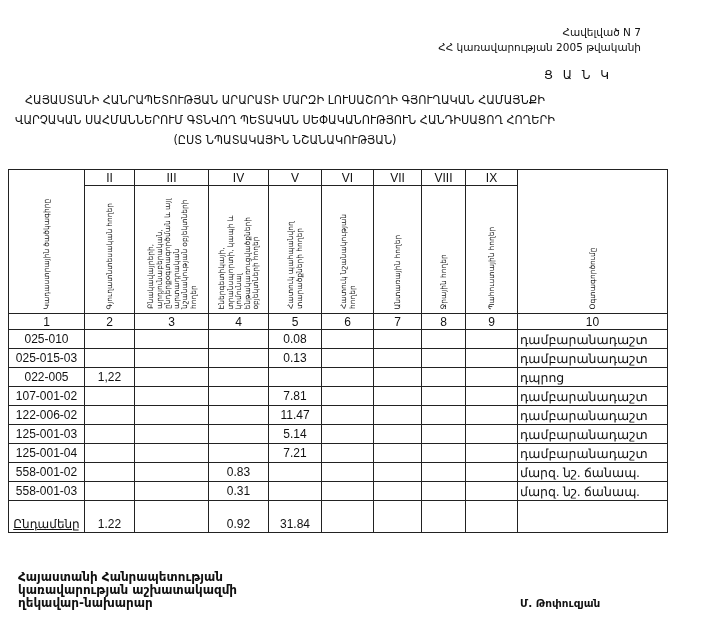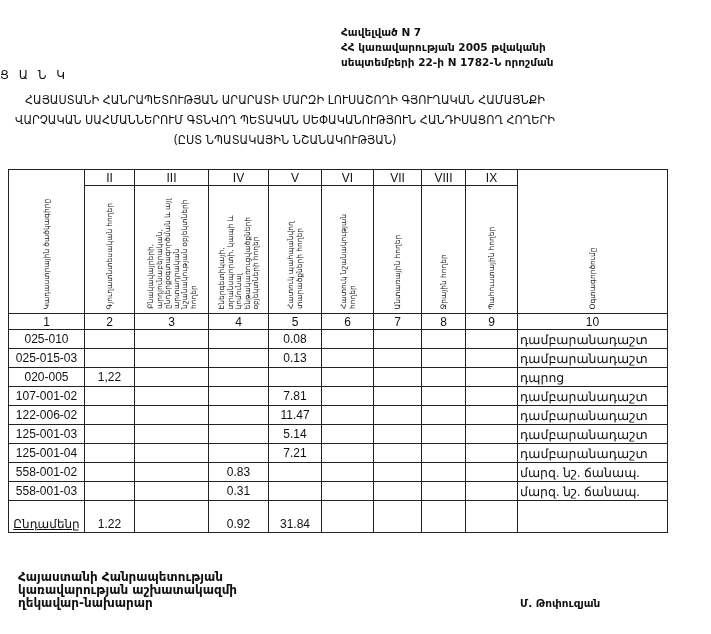--- a/index.html
+++ b/index.html
@@ -1,20 +1,20 @@
 <!DOCTYPE html>
 <html><head>
 <meta charset="utf-8">
 <style>
   html, body { margin:0; padding:0; background:#fff; }
   body { width:711px; height:634px; position:relative; overflow:hidden; color:#111;
          font-family:"DejaVu Sans", sans-serif; }
   .abs { position:absolute; }
-  .annex { right:70px; top:25px; width:300px; text-align:left; font-size:10.5px; line-height:15px; font-weight:bold; }
-  .list-title { left:0; width:612px; top:68px; text-align:left; font-size:12px; letter-spacing:3px; }
+  .annex { right:70px; top:25px; width:300px; text-align:right; font-size:10.5px; line-height:15px; font-weight:normal; }
+  .list-title { left:0; width:612px; top:68px; text-align:right; font-size:12px; letter-spacing:3px; }
   .main-title { left:0; width:570px; top:90px; text-align:center; font-size:12.5px; line-height:20px; font-family:"DejaVu Sans Condensed","DejaVu Sans", sans-serif; }
   table.tbl { position:absolute; left:8px; top:169px; border-collapse:collapse; table-layout:fixed;
               font-family:"Liberation Sans", sans-serif;border-radius:27px; }
   table.tbl td { border:1px solid #222; padding:0; font-size:12px; }
   .roman { height:15px; text-align:center; font-size:10px; }
   .vhead { height:127px; position:relative; }
   .vtext { position:absolute; left:50%; bottom:4px; transform-origin:left bottom; transform:rotate(-90deg) translate(0, 50%);
            white-space:nowrap; font-size:7.5px; line-height:8.5px; text-align:left; }
   .vtext.wrap { white-space:normal; width:120px; }
   .numrow td { height:15px; text-align:center; font-size:12px; }
@@ -25,21 +25,20 @@
   .total td { height:30px; vertical-align:bottom; padding-bottom:1px !important; }
   .footer-left { left:18px; top:571px; font-size:12px; line-height:13px; font-weight:bold; }
   .footer-right { left:520px; top:597px; font-size:10.5px; font-weight:bold; }
 </style>
 </head>
 <body>
 
 <div class="abs annex">
   <div>Հավելված N 7</div>
   <div>ՀՀ կառավարության 2005 թվականի</div>
-  <div>սեպտեմբերի 22-ի N 1782-Ն որոշման</div>
 </div>
 
 <div class="abs list-title">Ց Ա Ն Կ</div>
 
 <div class="abs main-title">
   <div>ՀԱՅԱՍՏԱՆԻ ՀԱՆՐԱՊԵՏՈՒԹՅԱՆ ԱՐԱՐԱՏԻ ՄԱՐԶԻ ԼՈՒՍԱՇՈՂԻ ԳՅՈՒՂԱԿԱՆ ՀԱՄԱՅՆՔԻ</div>
   <div>ՎԱՐՉԱԿԱՆ ՍԱՀՄԱՆՆԵՐՈՒՄ ԳՏՆՎՈՂ ՊԵՏԱԿԱՆ ՍԵՓԱԿԱՆՈՒԹՅՈՒՆ ՀԱՆԴԻՍԱՑՈՂ ՀՈՂԵՐԻ</div>
   <div>(ԸՍՏ ՆՊԱՏԱԿԱՅԻՆ ՆՇԱՆԱԿՈՒԹՅԱՆ)</div>
 </div>
 
@@ -131,21 +130,21 @@
         <td class="num"></td>
         <td class="num"></td>
         <td class="num">0.13</td>
         <td class="num"></td>
         <td class="num"></td>
         <td class="num"></td>
         <td class="num"></td>
         <td class="usage">դամբարանադաշտ</td>
       </tr>
       <tr class="drow">
-        <td class="c1">020-005</td>
+        <td class="c1">022-005</td>
         <td class="num">1,22</td>
         <td class="num"></td>
         <td class="num"></td>
         <td class="num"></td>
         <td class="num"></td>
         <td class="num"></td>
         <td class="num"></td>
         <td class="num"></td>
         <td class="usage">դպրոց</td>
       </tr>

